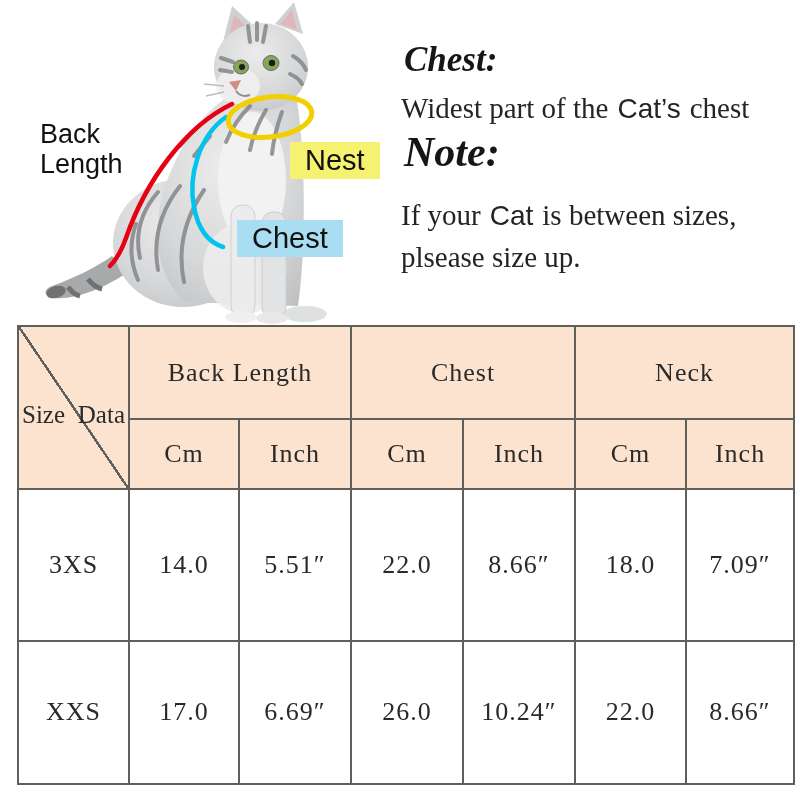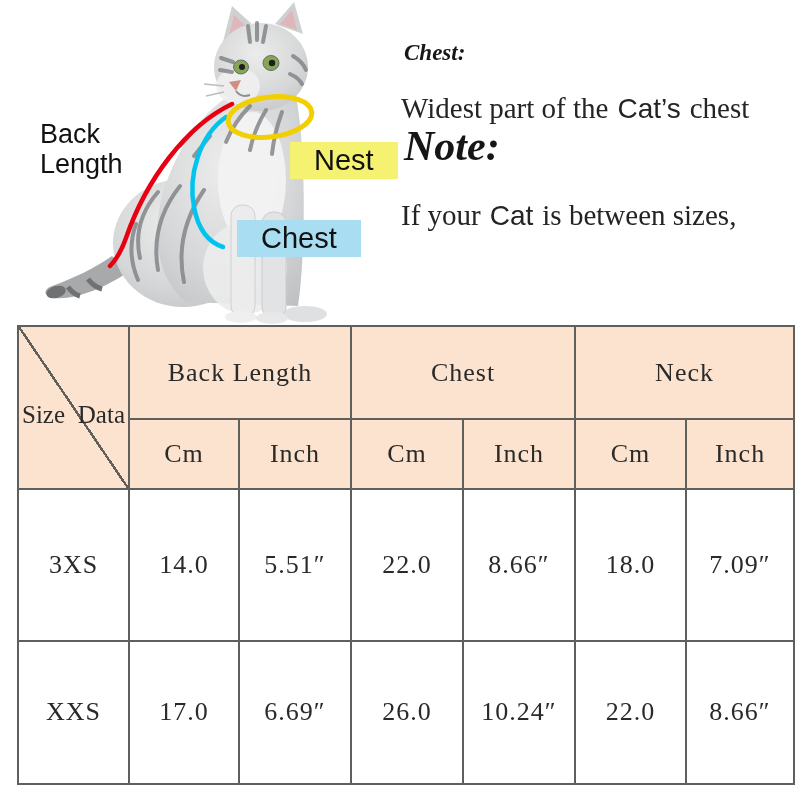--- a/index.html
+++ b/index.html
@@ -16,34 +16,34 @@
   .ln-red{stroke:var(--back-length-line,#e60012);stroke-width:4.5;fill:none;stroke-linecap:round;}
   .ln-cyan{stroke:var(--chest-line,#00c3ee);stroke-width:4.5;fill:none;stroke-linecap:round;}
   .ln-yellow{stroke:var(--neck-ring,#f2cf00);stroke-width:5;fill:none;}
 
   .back-length-label{
     position:absolute;left:40px;top:119px;width:140px;
     text-align:left;font-size:27px;line-height:30px;color:#111;
   }
   .tag{
     position:absolute;font-size:29px;line-height:33px;color:#111;
-    padding:2px 24px;white-space:nowrap;
+    padding:2px 15px;white-space:nowrap;
   }
   .tag.nest{left:290px;top:142px;background:var(--nest-bg,#f5f272);}
   .tag.chest{left:237px;top:220px;background:var(--chest-bg,#a9ddf1);}
 
   
   .serif{font-family:"Liberation Serif","DejaVu Serif",serif;}
   .heading{
     position:absolute;left:404px;
     font-family:"Liberation Serif","DejaVu Serif",serif;
     font-style:italic;font-weight:bold;color:#161616;white-space:nowrap;
   }
-  .heading.chest-h{top:40px;font-size:23px;}
-  .heading.note-h{top:122px;font-size:42px;}
+  .heading.chest-h{top:40px;font-size:35px;}
+  .heading.note-h{top:128px;font-size:42px;}
   .body-line{
     position:absolute;left:401px;font-size:29px;color:#242424;white-space:nowrap;
   }
   .body-line .cat-word{
     font-family:"Liberation Sans",sans-serif;font-size:28px;margin:0 9px;
   }
   .body-line.desc{top:92px;text-align:center;}
   .body-line.note1{top:199px;}
   .body-line.note2{top:241px;}
 
@@ -159,20 +159,21 @@
     <div>Length</div>
   </div>
   <div class="tag nest">Nest</div>
   <div class="tag chest">Chest</div>
 
   <div class="heading chest-h">Chest:</div>
   <div class="body-line serif desc"><span>Widest part of the</span><span class="cat-word">Cat’s</span><span>chest</span></div>
 
   <div class="heading note-h">Note:</div>
   <div class="body-line serif note1"><span>If your</span><span class="cat-word">Cat</span><span>is between sizes,</span></div>
+  <div class="body-line serif note2">plsease size up.</div>
 
   <table class="size-table">
     <colgroup>
       <col style="width:111px">
         <col style="width:110px">
         <col style="width:112px">
       <col style="width:112px">
         <col style="width:112px">
         <col style="width:111px">
         <col style="width:108px">

